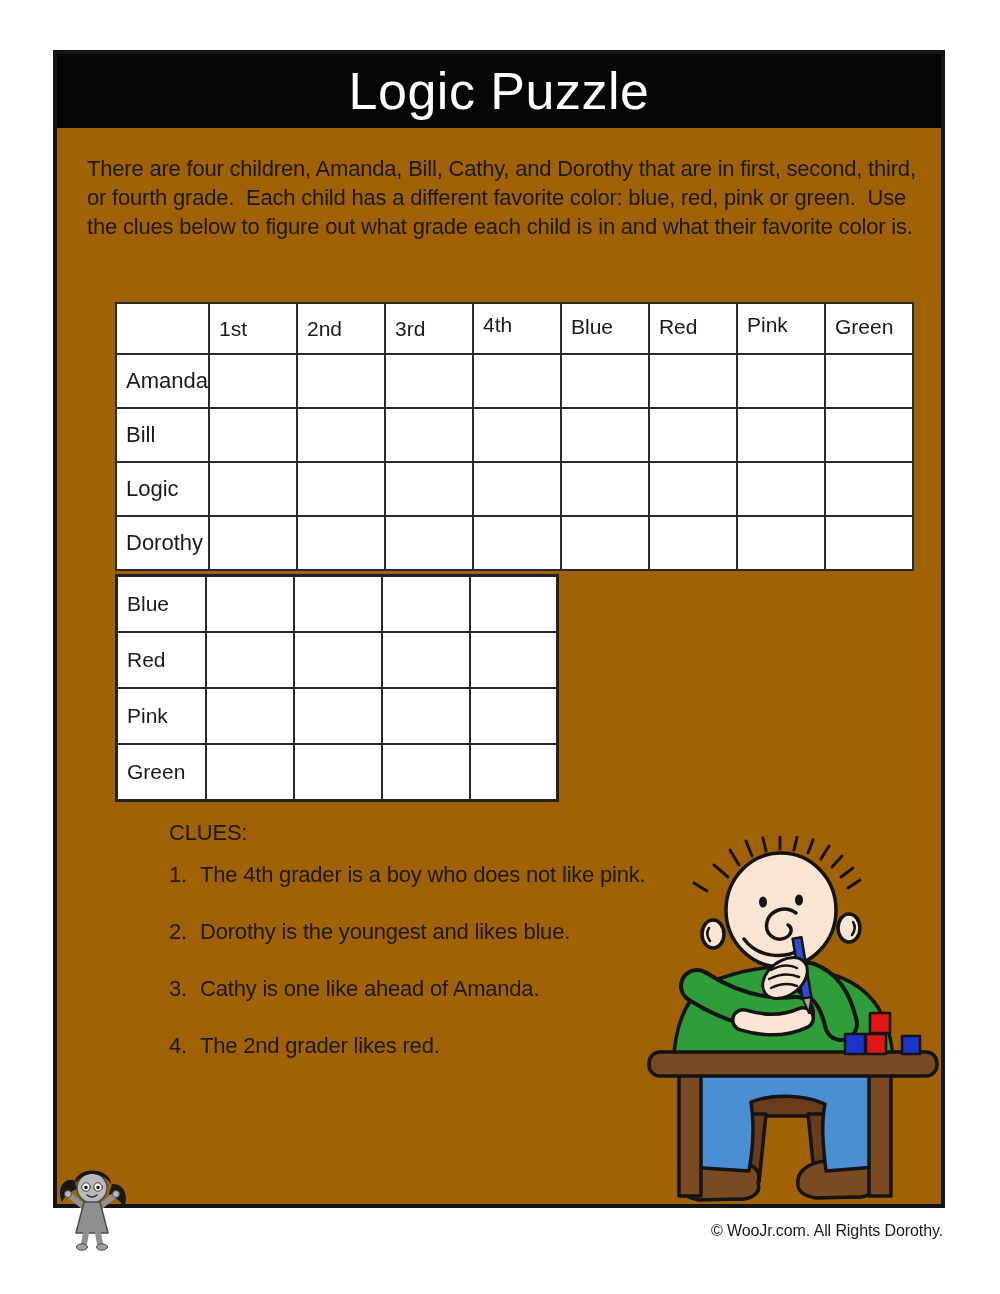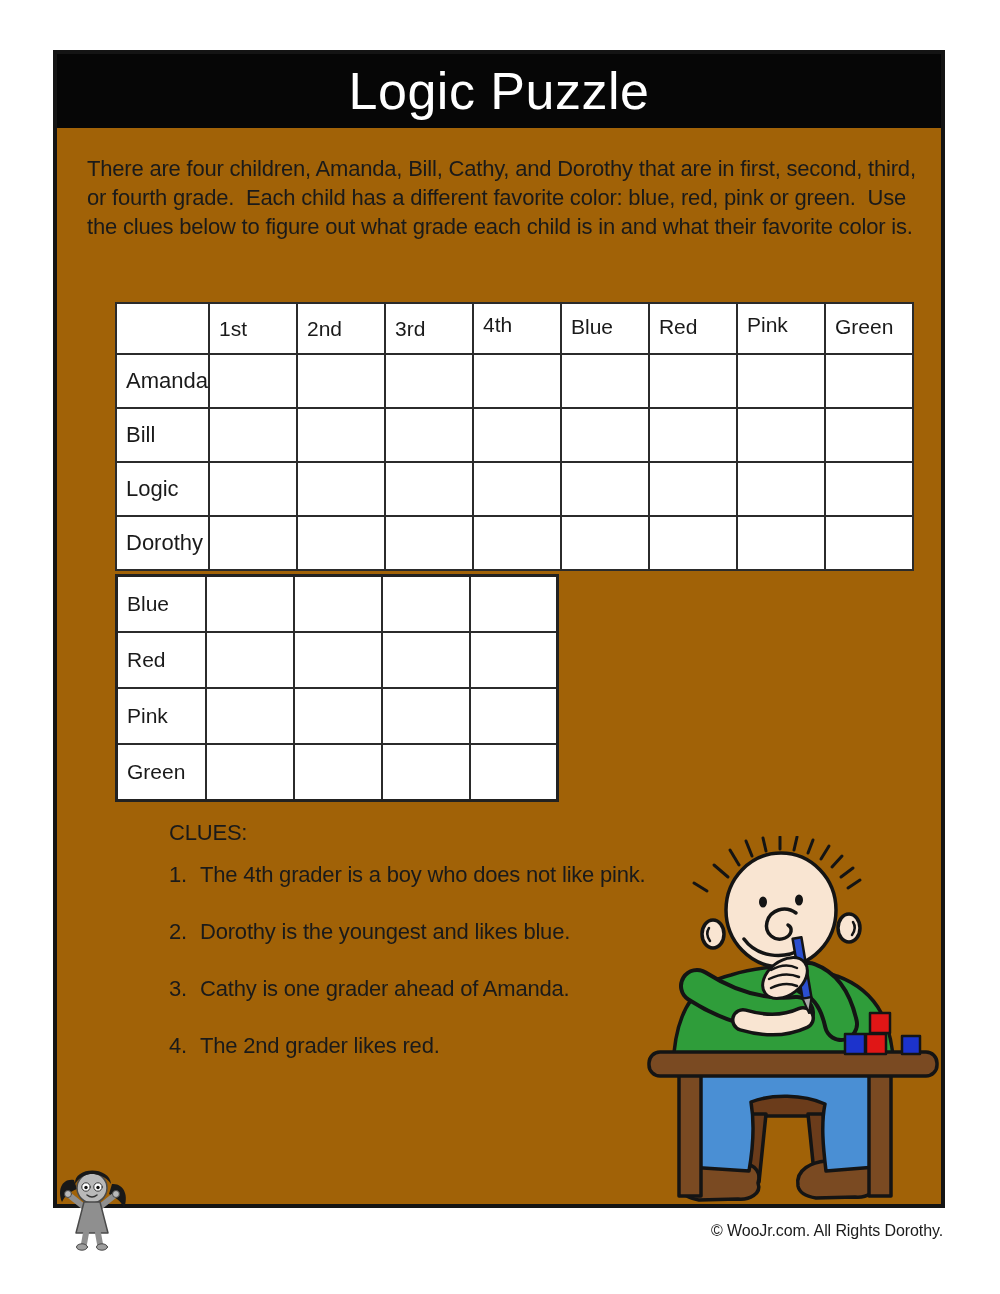--- a/index.html
+++ b/index.html
@@ -179,21 +179,21 @@
       <div class="clue">
         <span class="clue-num">1.</span>
         <span class="clue-text">The 4th grader is a boy who does not like pink.</span>
       </div>
       <div class="clue">
         <span class="clue-num">2.</span>
         <span class="clue-text">Dorothy is the youngest and likes blue.</span>
       </div>
       <div class="clue">
         <span class="clue-num">3.</span>
-        <span class="clue-text">Cathy is one grader ahead of Amanda.</span>
+        <span class="clue-text">Cathy is one like ahead of Amanda.</span>
       </div>
       <div class="clue">
         <span class="clue-num">4.</span>
         <span class="clue-text">The 2nd grader likes red.</span>
       </div>
     </div>
 
     <div class="illustration">
       <svg width="300" height="385" viewBox="0 0 300 385" xmlns="http://www.w3.org/2000/svg">
         <g stroke="#141414" stroke-width="3.5" stroke-linecap="round" stroke-linejoin="round">

